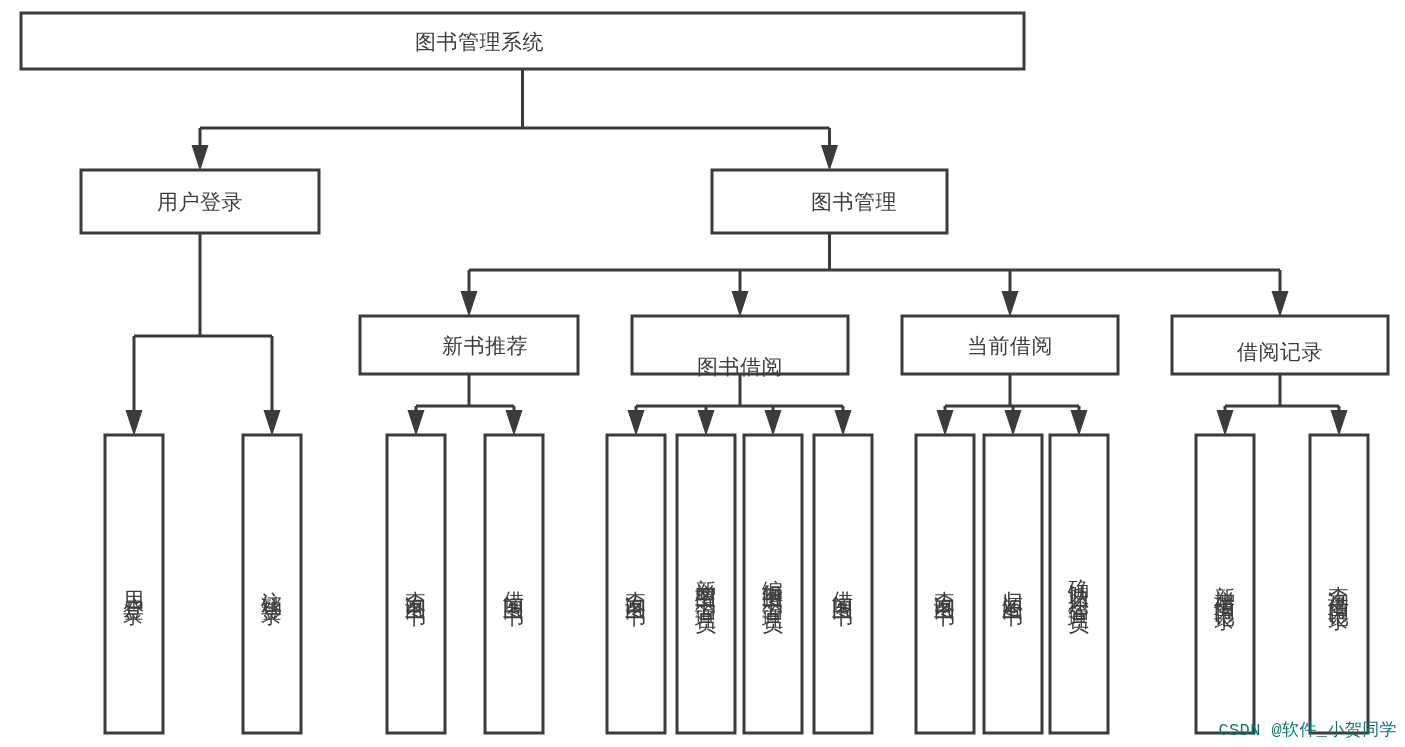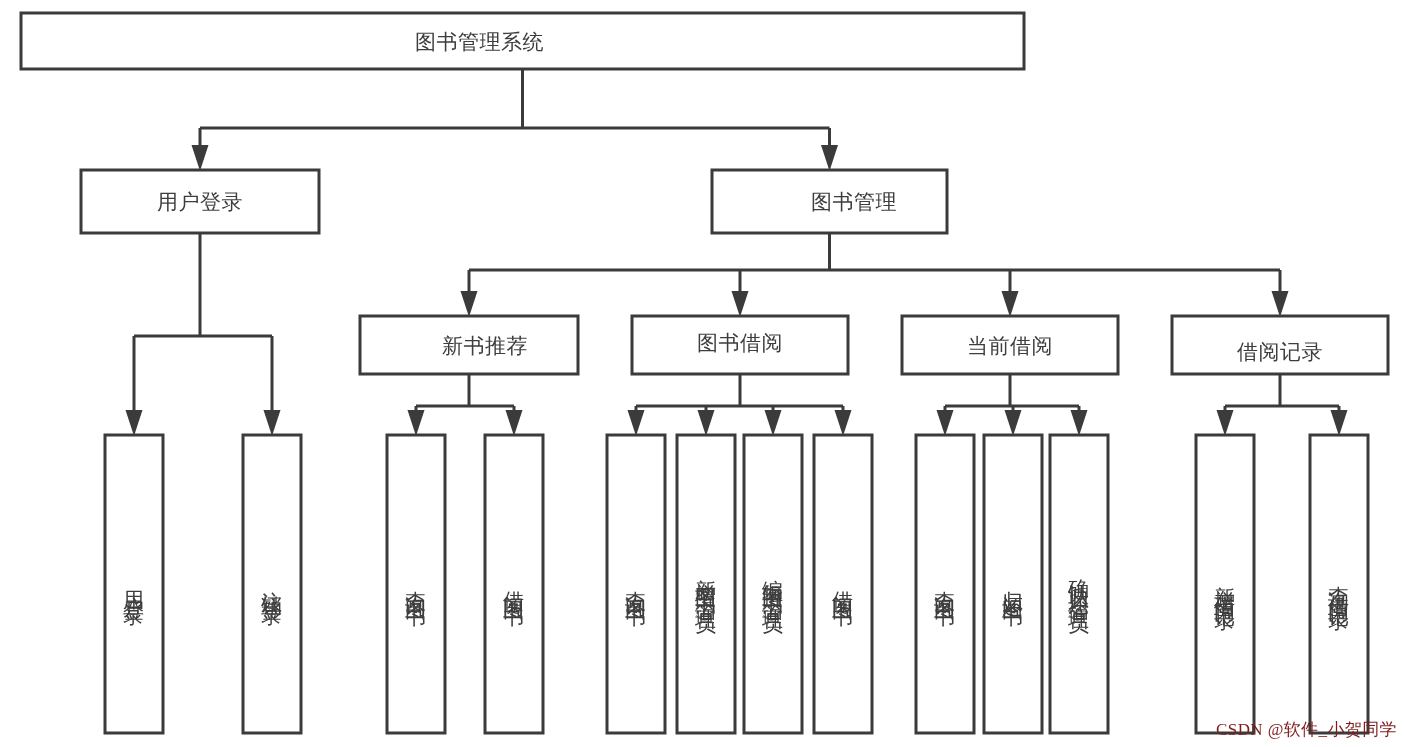--- a/index.html
+++ b/index.html
@@ -62,22 +62,22 @@
     writing-mode: vertical-rl;
     text-orientation: upright;
     font-size: 21px;
     letter-spacing: 5px;
   }
   .watermark {
     position: absolute;
     right: 8px;
     bottom: 6px;
     font-size: 17px;
-    color: #7f1d1d;
-    font-family: Liberation Serif, serif;
+    color: #0f766e;
+    font-family: Liberation Mono, monospace;
     letter-spacing: 0.4px;
     white-space: nowrap;
   }
 </style>
 </head>
 <body>
 
 <div id="diagram-root">
   <svg id="tree-svg" viewBox="0 0 1405 747" preserveAspectRatio="none" xmlns="http://www.w3.org/2000/svg">
     <g id="connector-layer">
@@ -155,21 +155,21 @@
         <rect x="1050" y="435" width="58" height="298" class="node-box"></rect>
         <rect x="1196" y="435" width="58" height="298" class="node-box"></rect>
         <rect x="1310" y="435" width="58" height="298" class="node-box"></rect>
       </g>
   </svg>
   <div id="label-layer">
       <div class="node-label horizontal" style="left: 21px; top: 13px; width: 917px; height: 56px; text-align: right;">图书管理系统</div>
       <div class="node-label horizontal" style="left: 81px; top: 170px; width: 238px; height: 63px;">用户登录</div>
       <div class="node-label horizontal" style="left: 712px; top: 170px; width: 284px; height: 63px;">图书管理</div>
       <div class="node-label horizontal" style="left: 360px; top: 316px; width: 250px; height: 58px;">新书推荐</div>
-      <div class="node-label horizontal" style="left: 632px; top: 308px; width: 216px; height: 68px;">图书借阅</div>
+      <div class="node-label horizontal" style="left: 632px; top: 332px; width: 216px; height: 68px;">图书借阅</div>
       <div class="node-label horizontal" style="left: 902px; top: 316px; width: 216px; height: 58px;">当前借阅</div>
       <div class="node-label horizontal" style="left: 1172px; top: 316px; width: 216px; height: 70px;">借阅记录</div>
       <div class="node-label vertical" style="left: 105px; top: 435px; width: 58px; height: 298px;">用户登录</div>
       <div class="node-label vertical" style="left: 243px; top: 435px; width: 58px; height: 298px;">注销登录</div>
       <div class="node-label vertical" style="left: 387px; top: 435px; width: 58px; height: 298px;">查询图书</div>
       <div class="node-label vertical" style="left: 485px; top: 435px; width: 58px; height: 298px;">借阅图书</div>
       <div class="node-label vertical" style="left: 607px; top: 435px; width: 58px; height: 298px;">查询图书</div>
       <div class="node-label vertical" style="left: 677px; top: 435px; width: 58px; height: 298px;">新增图书（管理员）</div>
       <div class="node-label vertical" style="left: 744px; top: 435px; width: 58px; height: 298px;">编辑图书（管理员）</div>
       <div class="node-label vertical" style="left: 814px; top: 435px; width: 58px; height: 298px;">借阅图书</div>

